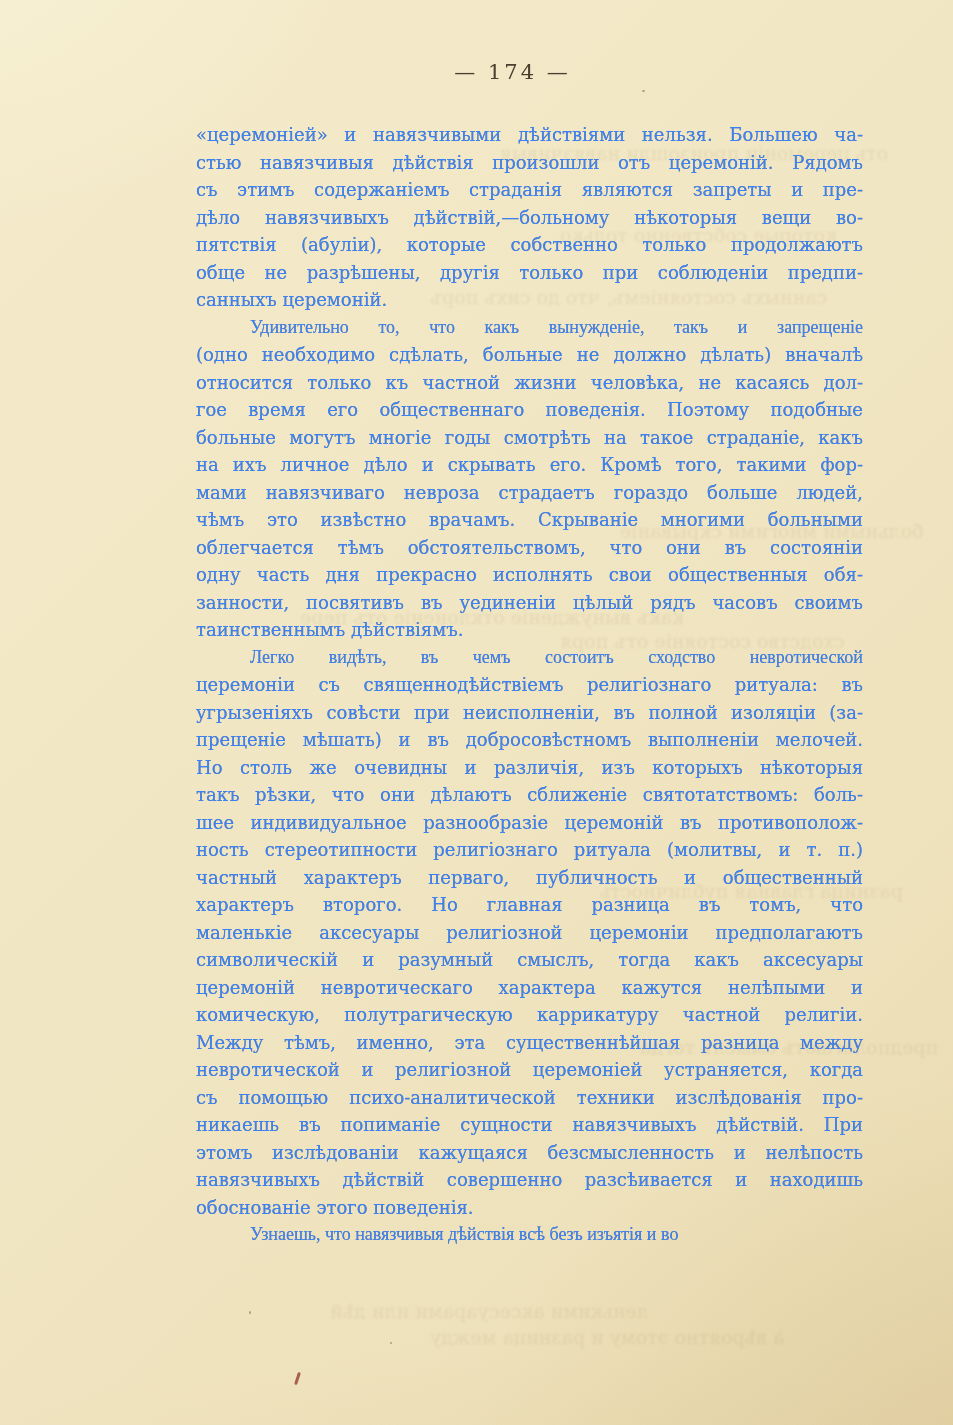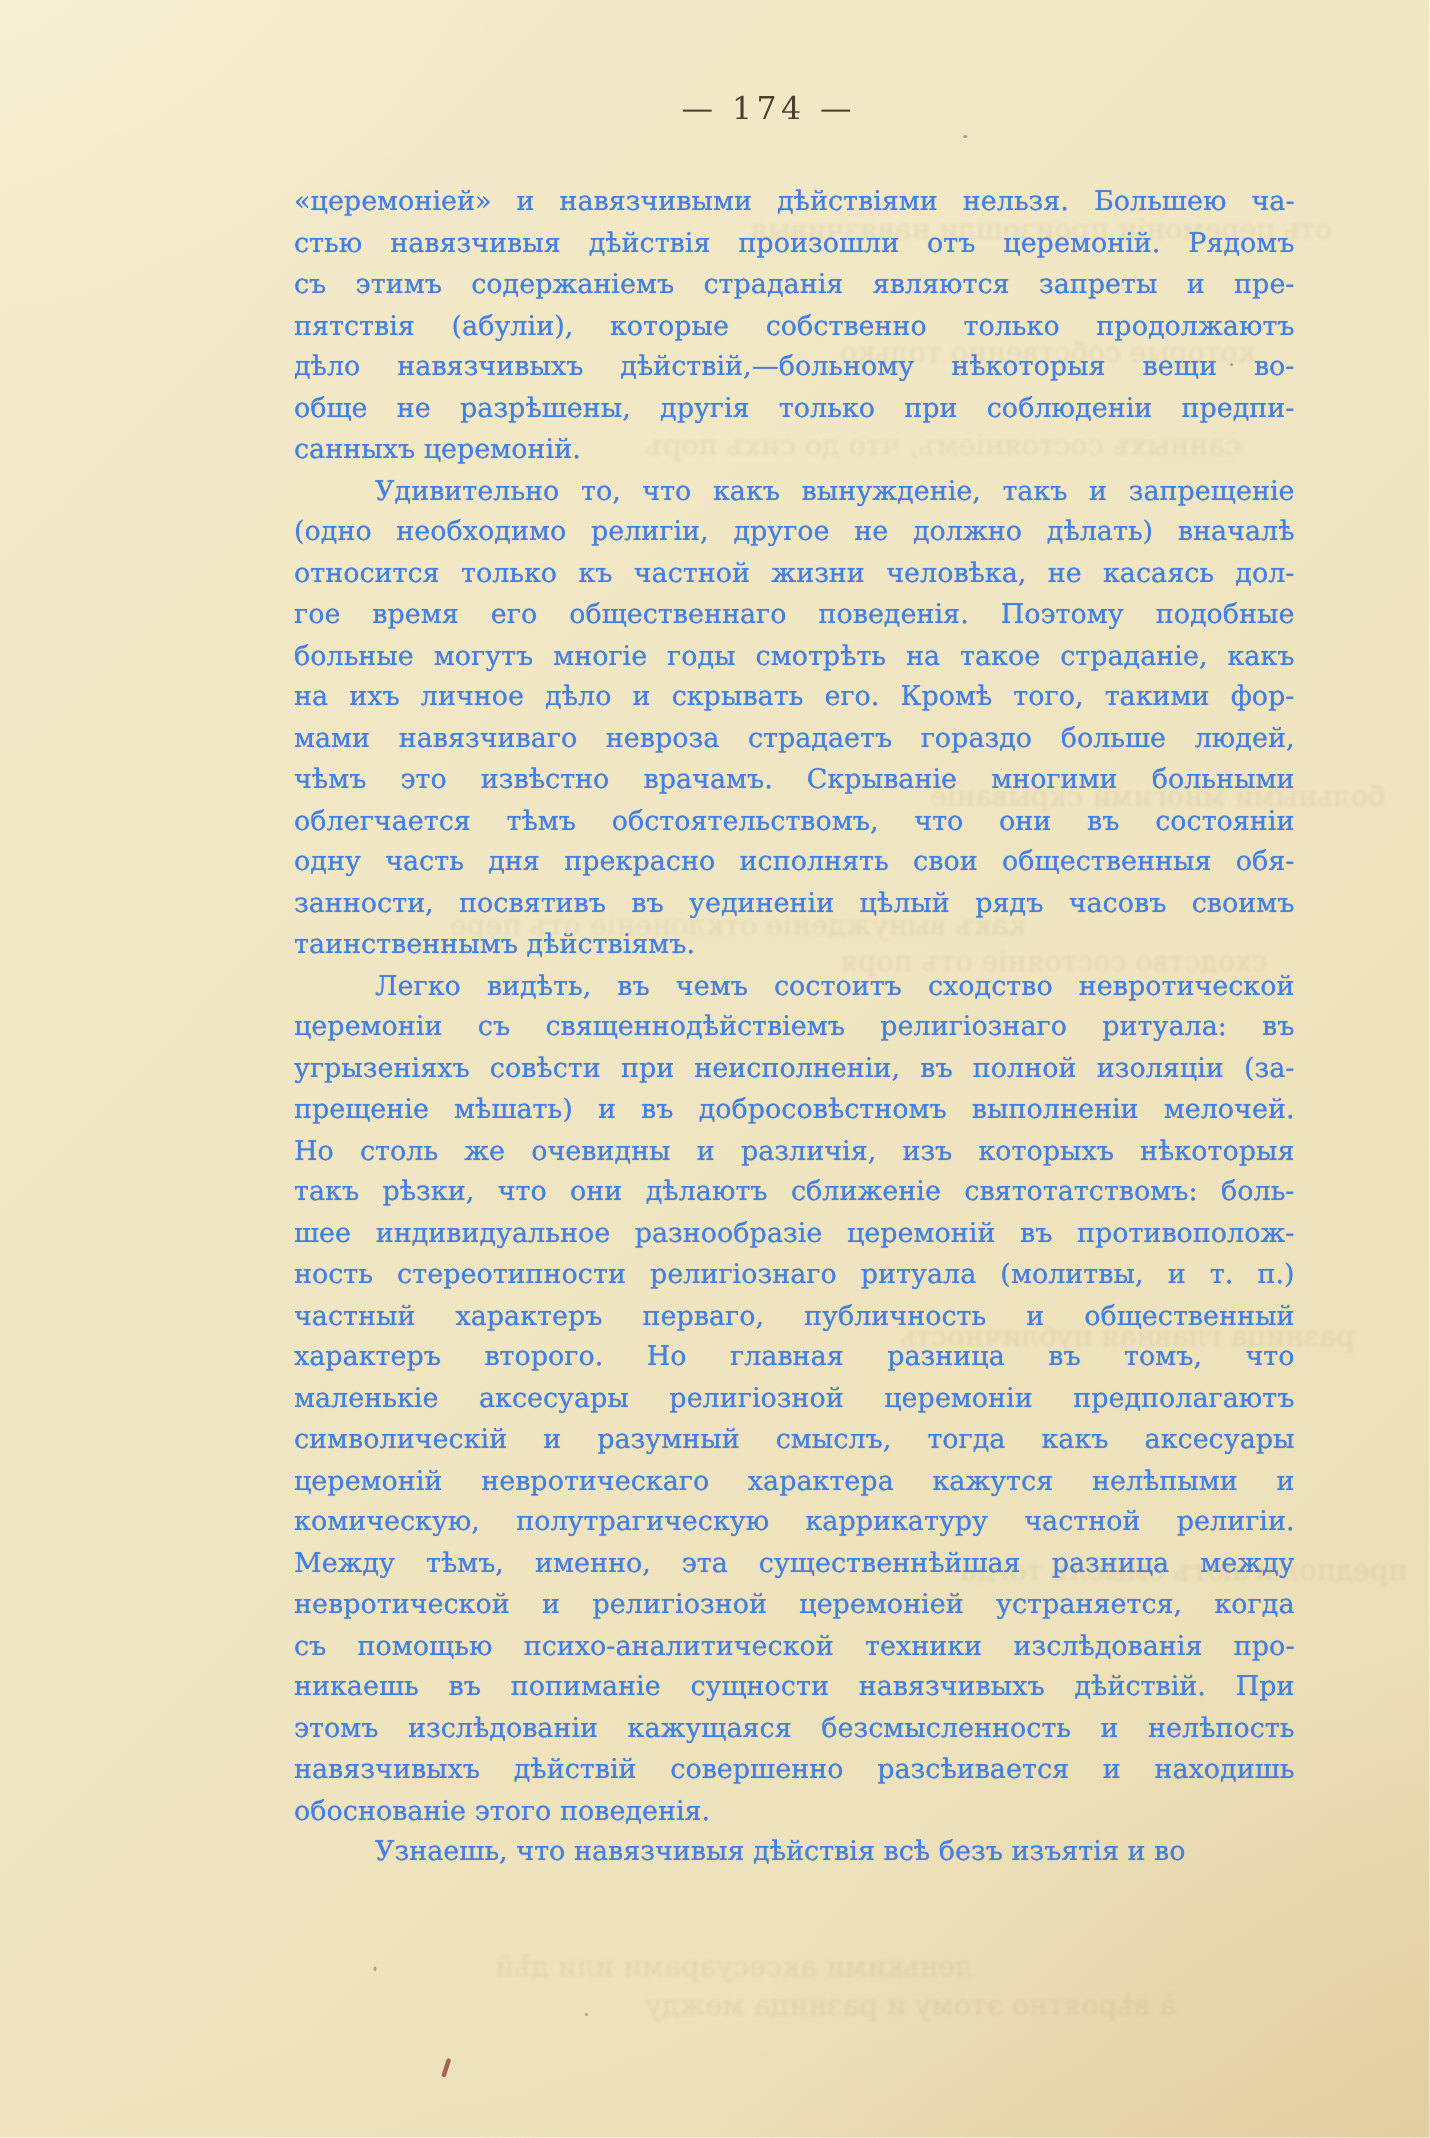--- a/index.html
+++ b/index.html
@@ -47,21 +47,21 @@
     line-height: 27.5px;
     text-align: justify;
     text-align-last: justify;
     white-space: nowrap;
     overflow: visible;
   }
   .line.last {
     text-align: center;
     text-align-last: left;
   }
-  .line.indent { text-indent: 54px; }
+  .line.indent { text-indent: 54px; font-family: Liberation Serif, serif; }
   
   .ghost {
     position: absolute;
     transform: scaleX(-1);
     color: #8d7a50;
     opacity: 0.13;
     filter: blur(1.1px);
     font-size: 19px;
     white-space: nowrap;
     pointer-events: none;
@@ -91,28 +91,28 @@
 <body>
 
 <div class="page">
   <div class="page-number">— 174 —</div>
 
   <div class="text-block" id="textBlock">
       <div class="paragraph">
         <div class="line">«церемоніей» и навязчивыми дѣйствіями нельзя. Большею ча-</div>
         <div class="line">стью навязчивыя дѣйствія произошли отъ церемоній. Рядомъ</div>
         <div class="line">съ этимъ содержаніемъ страданія являются запреты и пре-</div>
+        <div class="line">дѣло навязчивыхъ дѣйствій,—больному нѣкоторыя вещи во-</div>
         <div class="line">пятствія (абуліи), которые собственно только продолжаютъ</div>
-        <div class="line">дѣло навязчивыхъ дѣйствій,—больному нѣкоторыя вещи во-</div>
         <div class="line">обще не разрѣшены, другія только при соблюденіи предпи-</div>
         <div class="line last">санныхъ церемоній.</div>
       </div>
       <div class="paragraph">
         <div class="line indent">Удивительно то, что какъ вынужденіе, такъ и запрещеніе</div>
-        <div class="line">(одно необходимо религіи, другое не должно дѣлать) вначалѣ</div>
+        <div class="line">(одно необходимо сдѣлать, больные не должно дѣлать) вначалѣ</div>
         <div class="line">относится только къ частной жизни человѣка, не касаясь дол-</div>
         <div class="line">гое время его общественнаго поведенія. Поэтому подобные</div>
         <div class="line">больные могутъ многіе годы смотрѣть на такое страданіе, какъ</div>
         <div class="line">на ихъ личное дѣло и скрывать его. Кромѣ того, такими фор-</div>
         <div class="line">мами навязчиваго невроза страдаетъ гораздо больше людей,</div>
         <div class="line">чѣмъ это извѣстно врачамъ. Скрываніе многими больными</div>
         <div class="line">облегчается тѣмъ обстоятельствомъ, что они въ состояніи</div>
         <div class="line">одну часть дня прекрасно исполнять свои общественныя обя-</div>
         <div class="line">занности, посвятивъ въ уединеніи цѣлый рядъ часовъ своимъ</div>
         <div class="line last">таинственнымъ дѣйствіямъ.</div>

